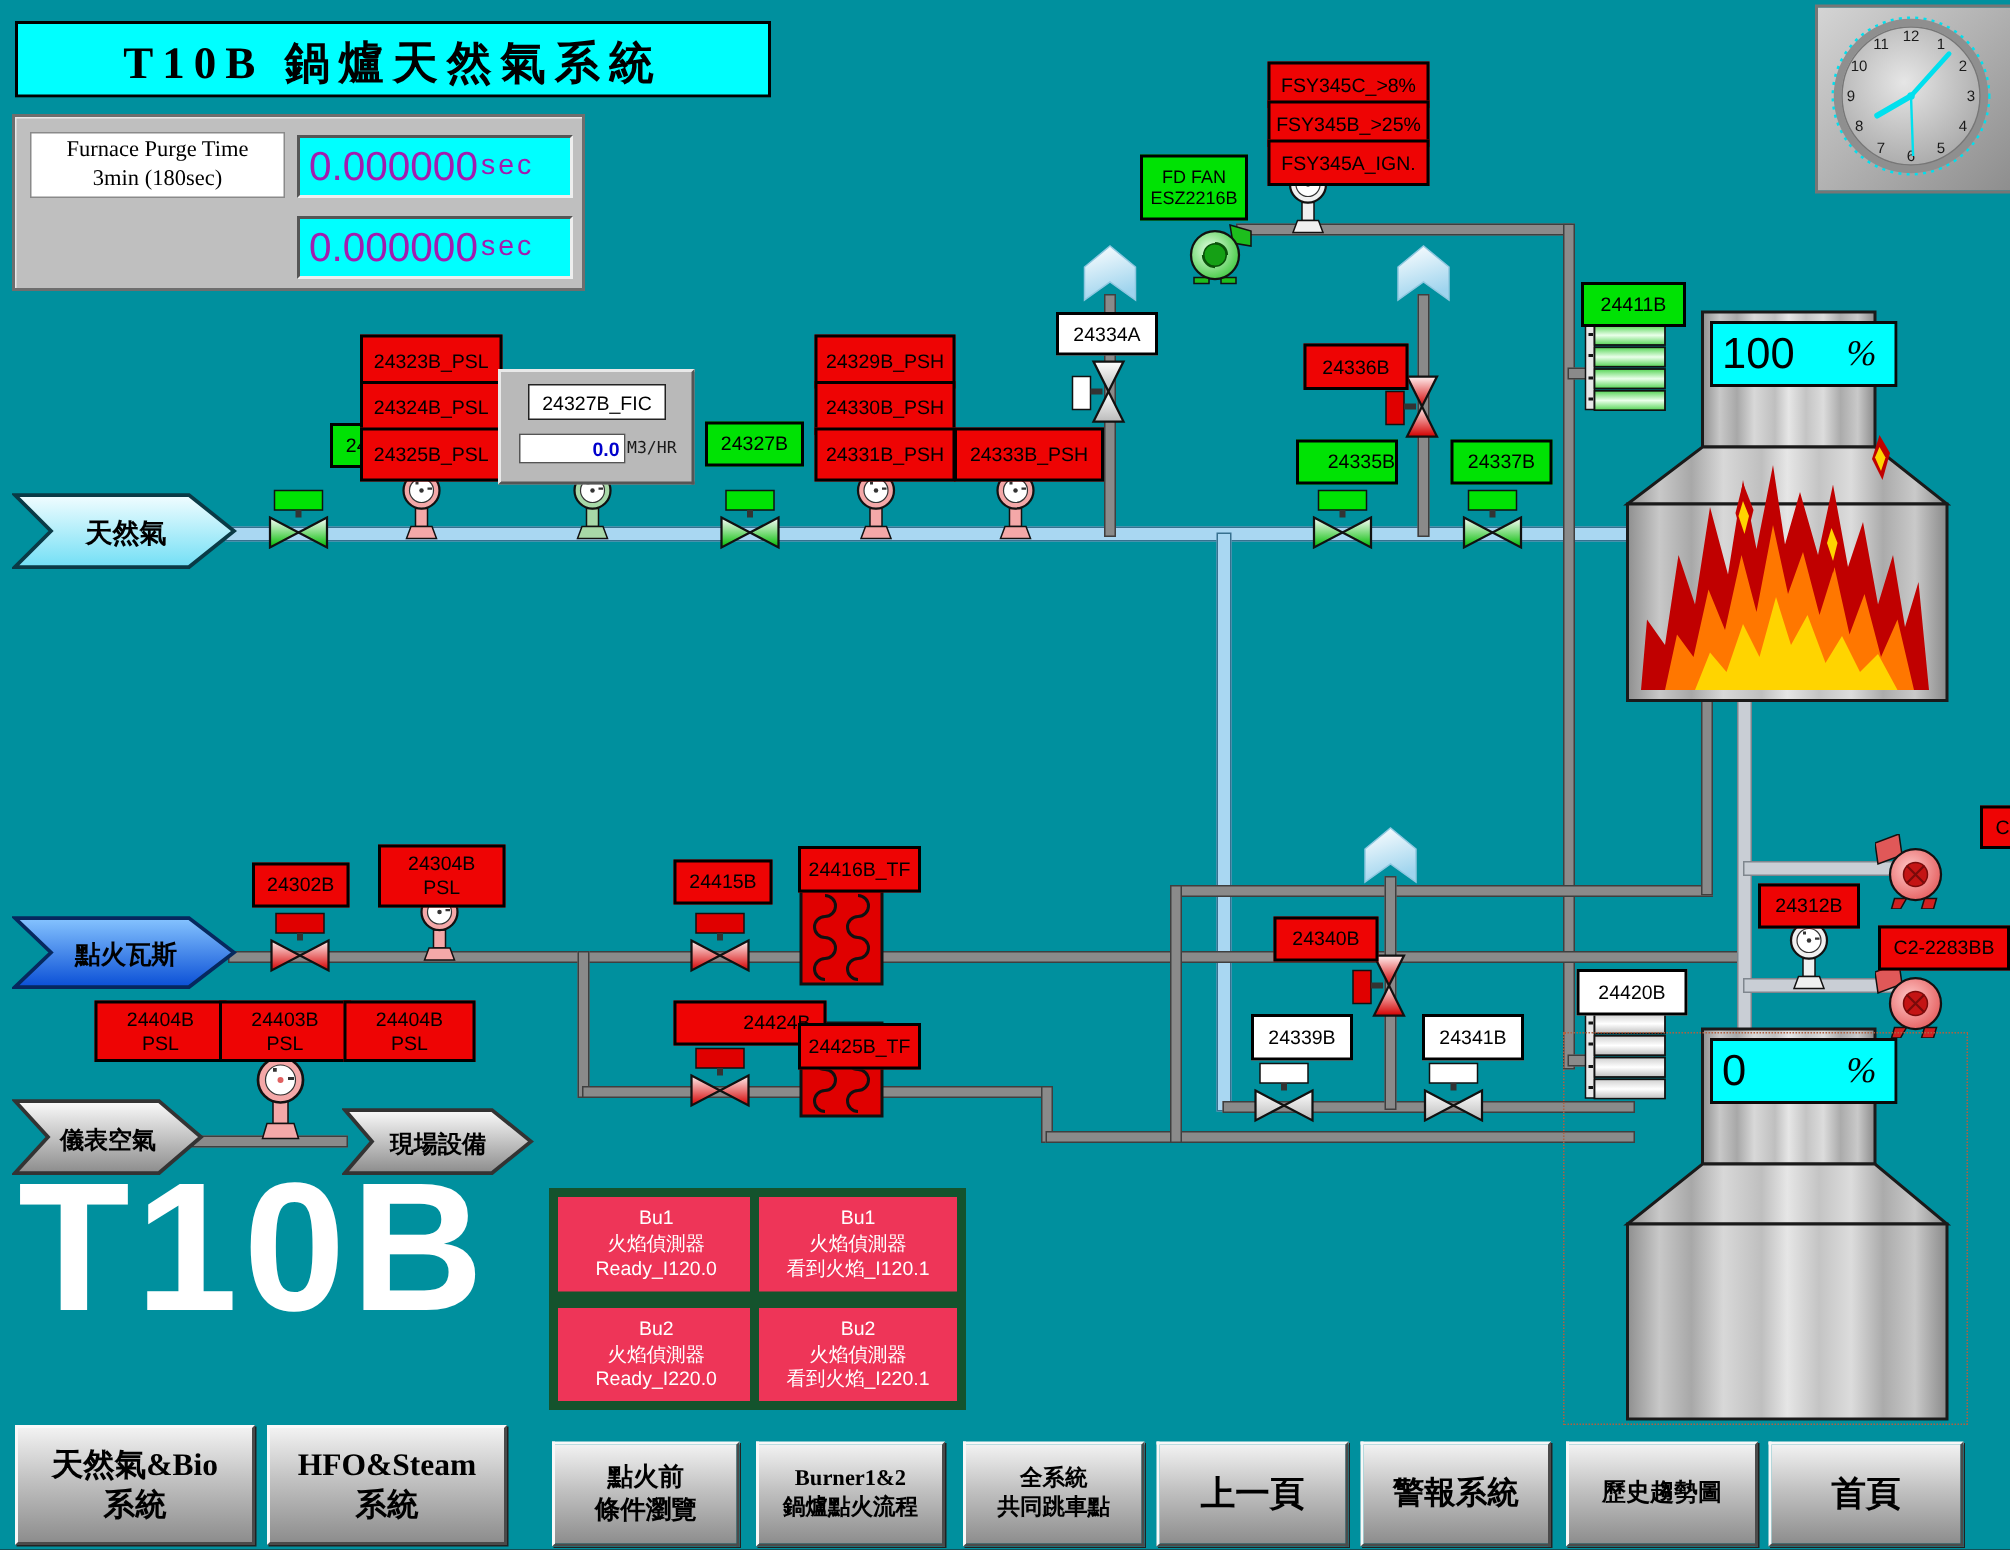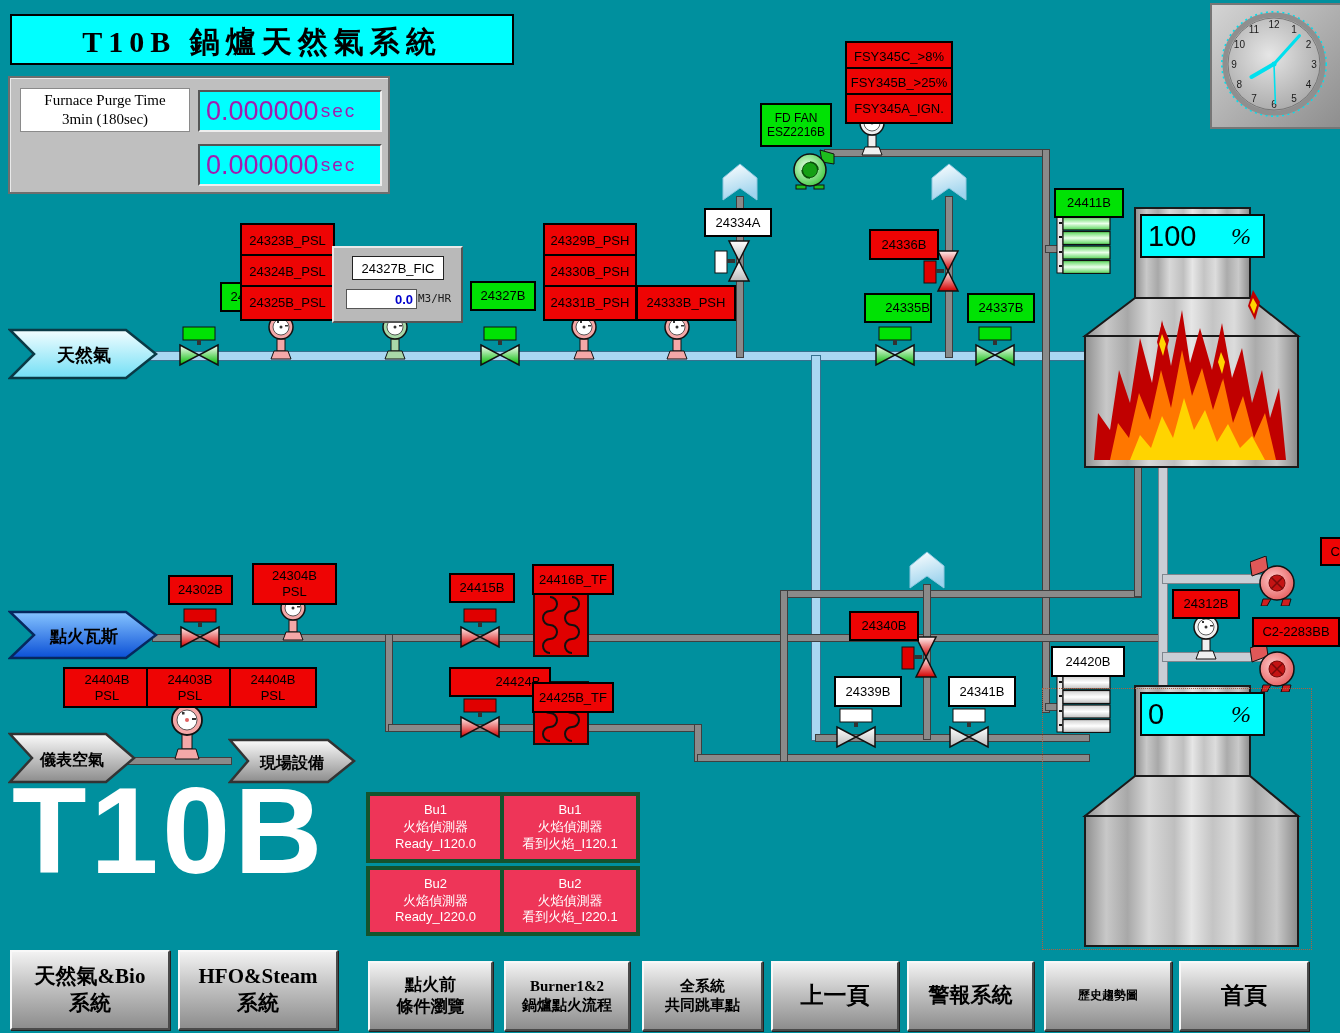--- a/index.html
+++ b/index.html
@@ -36,21 +36,21 @@
   
   .ficpanel{position:absolute;left:332px;top:246px;width:127px;height:73px;background:#B9B9B9;
             border:2px solid #E9E9E9;border-right-color:#555;border-bottom-color:#555;z-index:5;}
   .fictag{position:absolute;left:18px;top:8px;width:90px;height:22px;background:#fff;border:1px solid #222;
           display:flex;align-items:center;justify-content:center;font-size:13px;color:#000;}
   .ficval{position:absolute;left:12px;top:41px;width:66px;height:18px;background:#fff;border:1px solid #555;
           display:flex;align-items:center;justify-content:flex-end;font-size:13px;font-weight:bold;
           color:#0000CC;padding-right:3px;}
   .ficunit{position:absolute;left:84px;top:44px;font-family:"DejaVu Sans Mono",monospace;font-size:11px;color:#1A1A1A;}
   
-  .det{position:absolute;background:#EE3558;border:4px solid #14532d;color:#fff;display:flex;flex-direction:column;
+  .det{position:absolute;background:#EE3558;border:6px solid #14532d;color:#fff;display:flex;flex-direction:column;
        align-items:center;justify-content:center;font-size:13px;line-height:1.3;z-index:5;text-align:center;}
   
   .watermark{position:absolute;left:12px;top:770px;font-size:122px;font-weight:bold;color:#fff;
              letter-spacing:4px;z-index:2;line-height:1;}
   
   .navbtn{position:absolute;background:linear-gradient(#F2F2F2,#C2C2C2 45%,#8D8D8D);
           border:2px solid;border-color:#F8F8F8 #4A4A4A #4A4A4A #F8F8F8;box-shadow:1px 1px 0 #222;
           display:flex;flex-direction:column;align-items:center;justify-content:center;z-index:6;
           font-family:"Liberation Serif",serif;font-weight:bold;color:#000;line-height:1.3;cursor:pointer;}
   
@@ -633,20 +633,20 @@
 <div class="navbtn" style="left:642px;top:961px;width:117px;height:66px;font-size:15px;">
   <span>全系統</span>
       <span>共同跳車點</span>
 </div>
 <div class="navbtn" style="left:771px;top:961px;width:124px;height:66px;font-size:23px;">
   <span>上一頁</span>
 </div>
 <div class="navbtn" style="left:907px;top:961px;width:123px;height:66px;font-size:21px;">
   <span>警報系統</span>
 </div>
-<div class="navbtn" style="left:1044px;top:961px;width:124px;height:66px;font-size:12px;">
+<div class="navbtn" style="left:1044px;top:961px;width:124px;height:66px;font-size:16px;">
   <span>歷史趨勢圖</span>
 </div>
 <div class="navbtn" style="left:1179px;top:961px;width:126px;height:66px;font-size:23px;">
   <span>首頁</span>
 </div>
 
 </div>
 
 </body></html>

